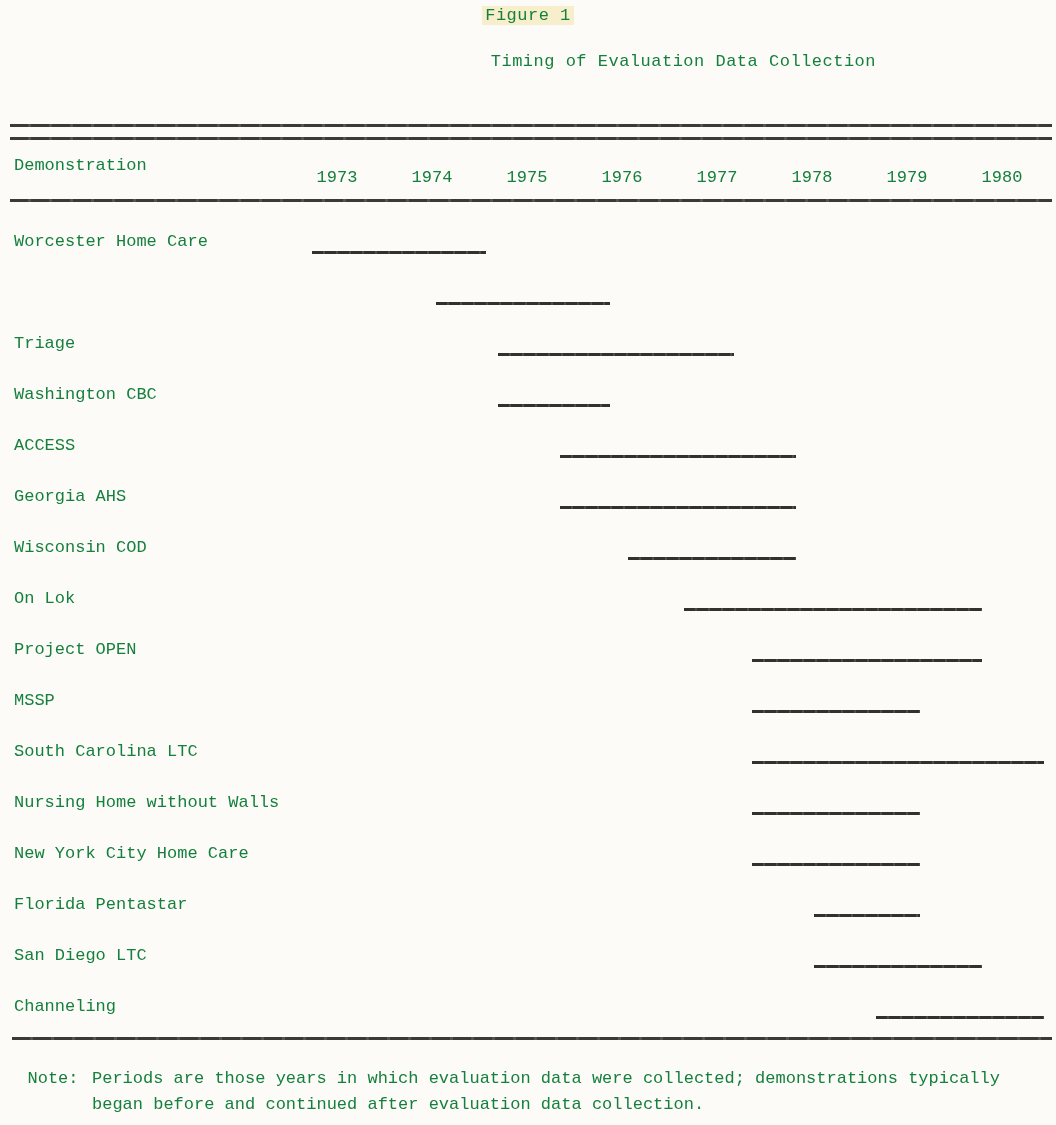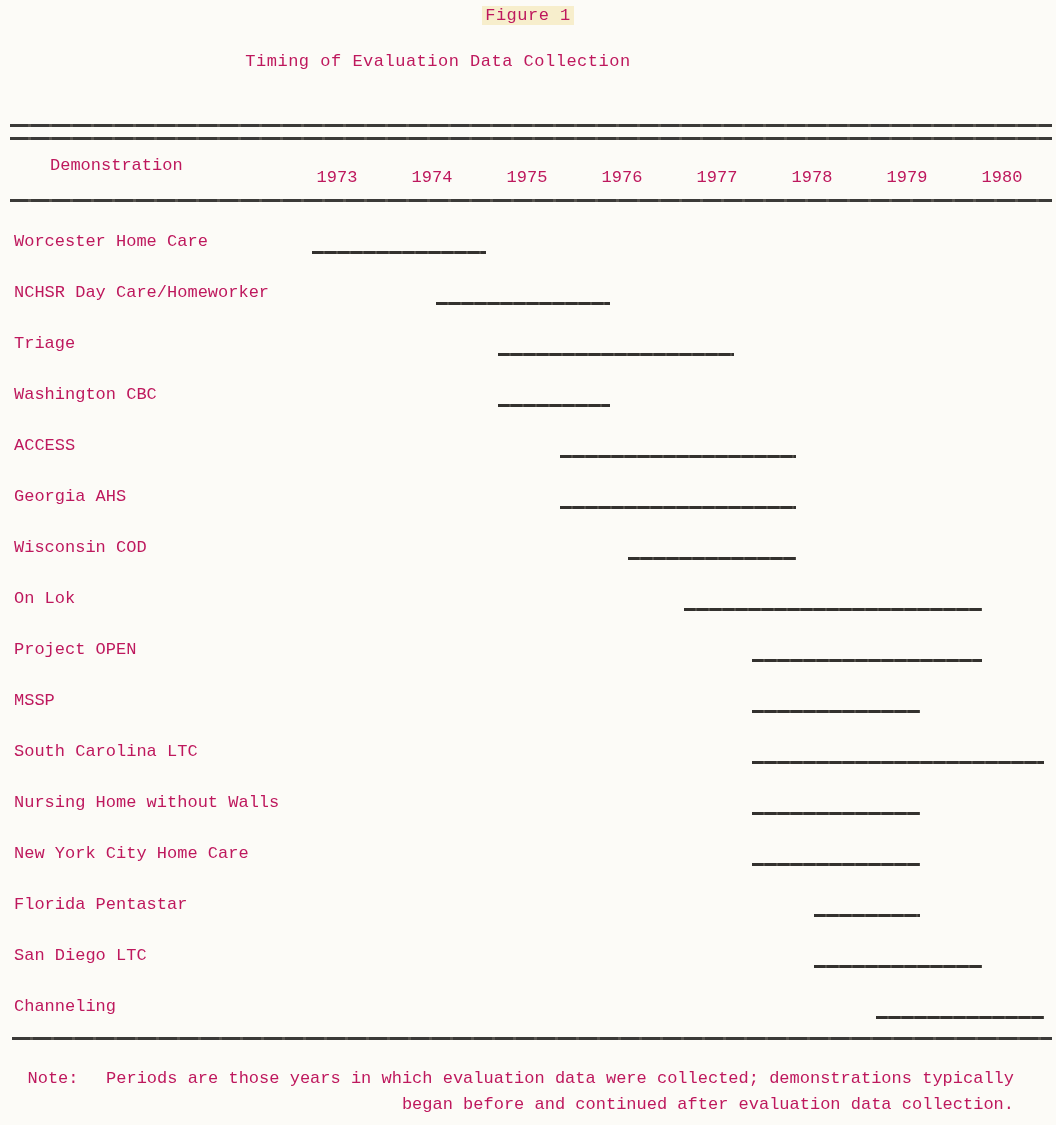--- a/index.html
+++ b/index.html
@@ -2,60 +2,60 @@
 <html><head>
 <meta charset="utf-8">
 <style>
   html,body{margin:0;padding:0;background:#e8e6e1;}
   .page{
     position:relative;
     width:1056px;height:1125px;
     margin:0 auto;
     background:#fcfbf7;
     font-family:"Liberation Mono","DejaVu Sans Mono",monospace;
-    color:#be185d;
+    color:#15803d;
     font-size:17px;
     overflow:hidden;
   }
   .title{
     position:absolute;top:6px;left:0;width:1056px;
     text-align:center;letter-spacing:.5px;
   }
   .title .hl{background:rgba(240,220,140,.40);padding:0 3px;}
   .subtitle{
     position:absolute;top:52px;left:0;width:876px;
-    text-align:center;letter-spacing:.5px;
+    text-align:right;letter-spacing:.5px;
   }
   .rule{
     position:absolute;left:10px;width:1042px;height:3px;
     background:repeating-linear-gradient(90deg,#3b3a38 0 18px,#57544f 18px 21px);
   }
   .rule-top-1{top:124px;}
   .rule-top-2{top:137px;}
   .rule-header{top:199px;}
   .rule-bottom{top:1037px;left:12px;width:1040px;}
-  .header-label{position:absolute;left:14px;top:156px;margin-left:36px;}
+  .header-label{position:absolute;left:14px;top:156px;}
   .year-row{
     position:absolute;left:306px;top:168px;width:744px;
     display:flex;
     gap:33px;
   }
   .ycell{width:62px;text-align:center;flex:none;}
   .grow{position:absolute;left:0;width:1056px;height:26px;}
   .rlabel{position:absolute;left:14px;top:0;white-space:nowrap;}
   .bar{
     position:absolute;top:19px;height:3px;
     background:repeating-linear-gradient(90deg,#33312e 0 11px,#504d48 11px 13px);
   }
   .note{
     position:absolute;left:14px;top:1066px;width:1014px;
     display:flex;line-height:26px;
   }
   .note-label{width:78px;flex:none;text-align:center;}
-  .note-body{width:922px;text-align:right;}
+  .note-body{width:922px;}
 </style>
 </head>
 <body>
 
 <div class="page">
 
   <div class="title"><span class="hl">Figure 1</span></div>
 
   <div class="subtitle">Timing of Evaluation Data Collection</div>
 
@@ -80,21 +80,20 @@
     </div>
 
   <div class="rule rule-header"></div>
 
   <div id="rows">
       <div class="grow" style="top: 232px;">
         <span class="rlabel">Worcester Home Care</span>
         <div class="bar" style="left: 312.2px; width: 173.6px;"></div>
       </div>
       <div class="grow" style="top: 283px;">
-        <span class="rlabel">NCHSR Day Care/Homeworker</span>
         <div class="bar" style="left: 436.2px; width: 173.6px;"></div>
       </div>
       <div class="grow" style="top: 334px; padding-left: 24px;">
         <span class="rlabel">Triage</span>
         <div class="bar" style="left: 498.2px; width: 235.6px;"></div>
       </div>
       <div class="grow" style="top: 385px;">
         <span class="rlabel">Washington CBC</span>
         <div class="bar" style="left: 498.2px; width: 111.6px;"></div>
       </div>

